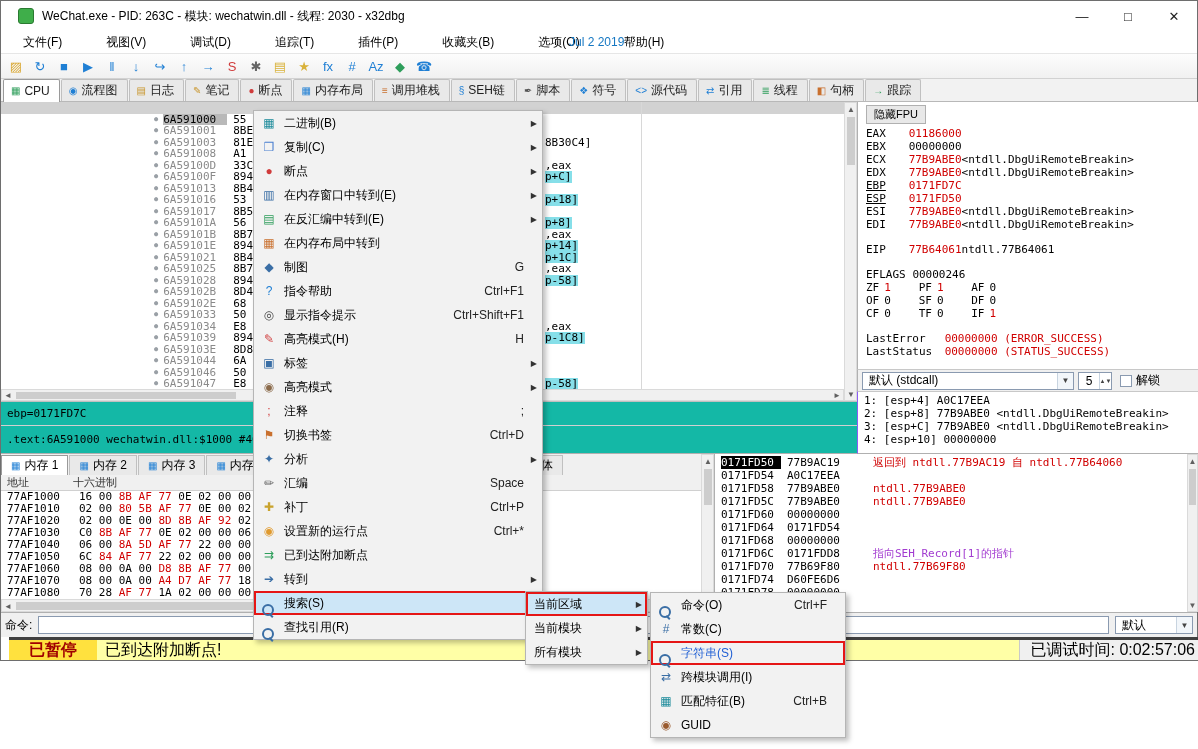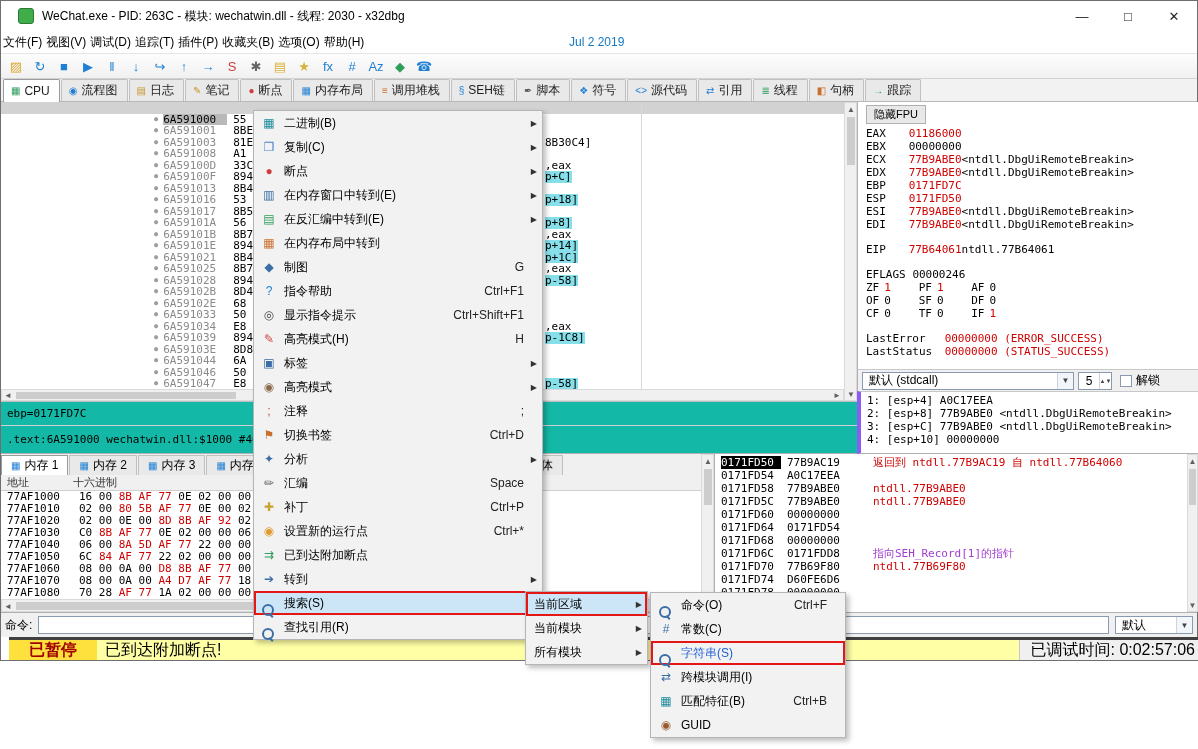--- a/index.html
+++ b/index.html
@@ -3,32 +3,32 @@
 <meta charset="utf-8">
 <style>
   * { margin:0; padding:0; box-sizing:border-box; }
   body { background:#ffffff; font-family:"Liberation Sans", sans-serif; }
   .stage { position:relative; width:1198px; height:749px; background:#fff; overflow:hidden; }
   .window { position:absolute; left:0; top:0; width:1198px; height:661px; background:#fff; border:1px solid #6e6e6e; }
   .abs { position:absolute; }
   .mono { font-family:"DejaVu Sans Mono","Liberation Mono",monospace; }
   .pre { white-space:pre; }
   .red { color:#d00000; }
-  .ul { }
+  .ul { text-decoration:underline; }
 
   
   .titlebar { left:0; top:0; width:1196px; height:30px; background:#fff; display:flex; align-items:center;padding-left:8px; }
   .appicon { width:16px; height:16px; margin:0 8px 0 9px; background:#3fae4a; border:1px solid #2a7a31; border-radius:3px; }
   .wtitle { font-size:12px; color:#000; }
   .wbtns { margin-left:auto; display:flex; height:30px; }
   .wbtn { width:46px; height:30px; display:flex; align-items:center; justify-content:center; font-size:13px; color:#222; }
 
   
   .menubar { left:0; top:30px; width:1196px; height:22px; background:#fff; display:flex; align-items:center; font-size:12px; }
-  .mbitem { padding:3px 2px; color:#000; }
+  .mbitem { padding:3px 22px; color:#000; }
   .builddate { color:#1577c2; margin-left:8px; font-size:12px; }
 
   
   .toolbar { left:0; top:52px; width:1196px; height:26px; background:linear-gradient(#fdfdfd,#f1f1f1); border-top:1px solid #e6e6e6; border-bottom:1px solid #d2d2d2; display:flex; align-items:center; padding-left:3px; }
   .tbtn { width:24px; height:22px; display:flex; align-items:center; justify-content:center; font-size:13px; border:1px solid transparent; border-radius:2px; }
 
   
   .tabbar { left:0; top:78px; width:1196px; height:23px; background:#f2f2f2; border-bottom:1px solid #b8b8b8; display:flex; align-items:flex-end; padding-left:2px; font-size:12px; }
   .vtab { padding:3px 9px 4px 7px; margin-right:1px; border:1px solid #c0c0c0; border-bottom:none; background:#e9e9e9; color:#222; display:flex; align-items:center; height:22px; border-radius:2px 2px 0 0; }
   .vtab.seltab { background:#fff; height:23px; margin-bottom:-1px; border-color:#9a9a9a; }
@@ -79,21 +79,21 @@
   .combo .ctext { padding:0 6px; flex:1; }
   .combo .carrow { width:16px; height:100%; border-left:1px solid #c8d4e0; display:flex; align-items:center; justify-content:center; font-size:8px; color:#444; background:#f2f6fa; }
   .cccombo { width:212px; }
   .spin { width:34px; height:18px; margin-left:4px; background:#fff; border:1px solid #8a9ab0; display:flex; }
   .spin .num { flex:1; text-align:center; line-height:16px; }
   .spin .arrows { width:12px; border-left:1px solid #c8d4e0; display:flex; flex-direction:column; font-size:6px; color:#444; align-items:center; justify-content:center; }
   .unlock { display:flex; align-items:center; margin-left:8px; }
   .chk { width:12px; height:12px; border:1px solid #8a9ab0; background:#fff; margin-right:4px; }
 
   
-  .args { left:856px; top:390px; width:342px; height:63px; background:#fff; border-left:4px solid #8b5cf6; border-top:1px solid #c8c8c8; border-bottom:1px solid #b0b0b0; font-size:11px; padding:2px 0 0 6px; }
+  .args { left:856px; top:390px; width:342px; height:63px; background:#fff; border-left:1px solid #8b5cf6; border-top:1px solid #c8c8c8; border-bottom:1px solid #b0b0b0; font-size:11px; padding:2px 0 0 6px; }
   .argrow { height:13px; line-height:13px; white-space:pre; }
 
   
   .dumptabs { left:0; top:453px; width:700px; height:21px; background:#f0f0f0; display:flex; align-items:flex-end; font-size:12px; }
   .dtab { height:20px; padding:2px 9px; border:1px solid #c0c0c0; border-bottom:none; background:#e9e9e9; display:flex; align-items:center; margin-right:1px; white-space:nowrap; }
   .dtab.seltab { background:#fff; border-color:#9a9a9a; }
   .dtab .tico { font-size:10px; margin-right:4px; }
   .dumphead { left:0; top:474px; width:700px; height:16px; background:#f0f0f0; border-bottom:1px solid #d0d0d0; font-size:11px; color:#333; line-height:15px; }
   .dumphead .h-addr { display:inline-block; width:72px; padding-left:6px; }
   .dumphead .h-ascii { margin-left:236px; }

